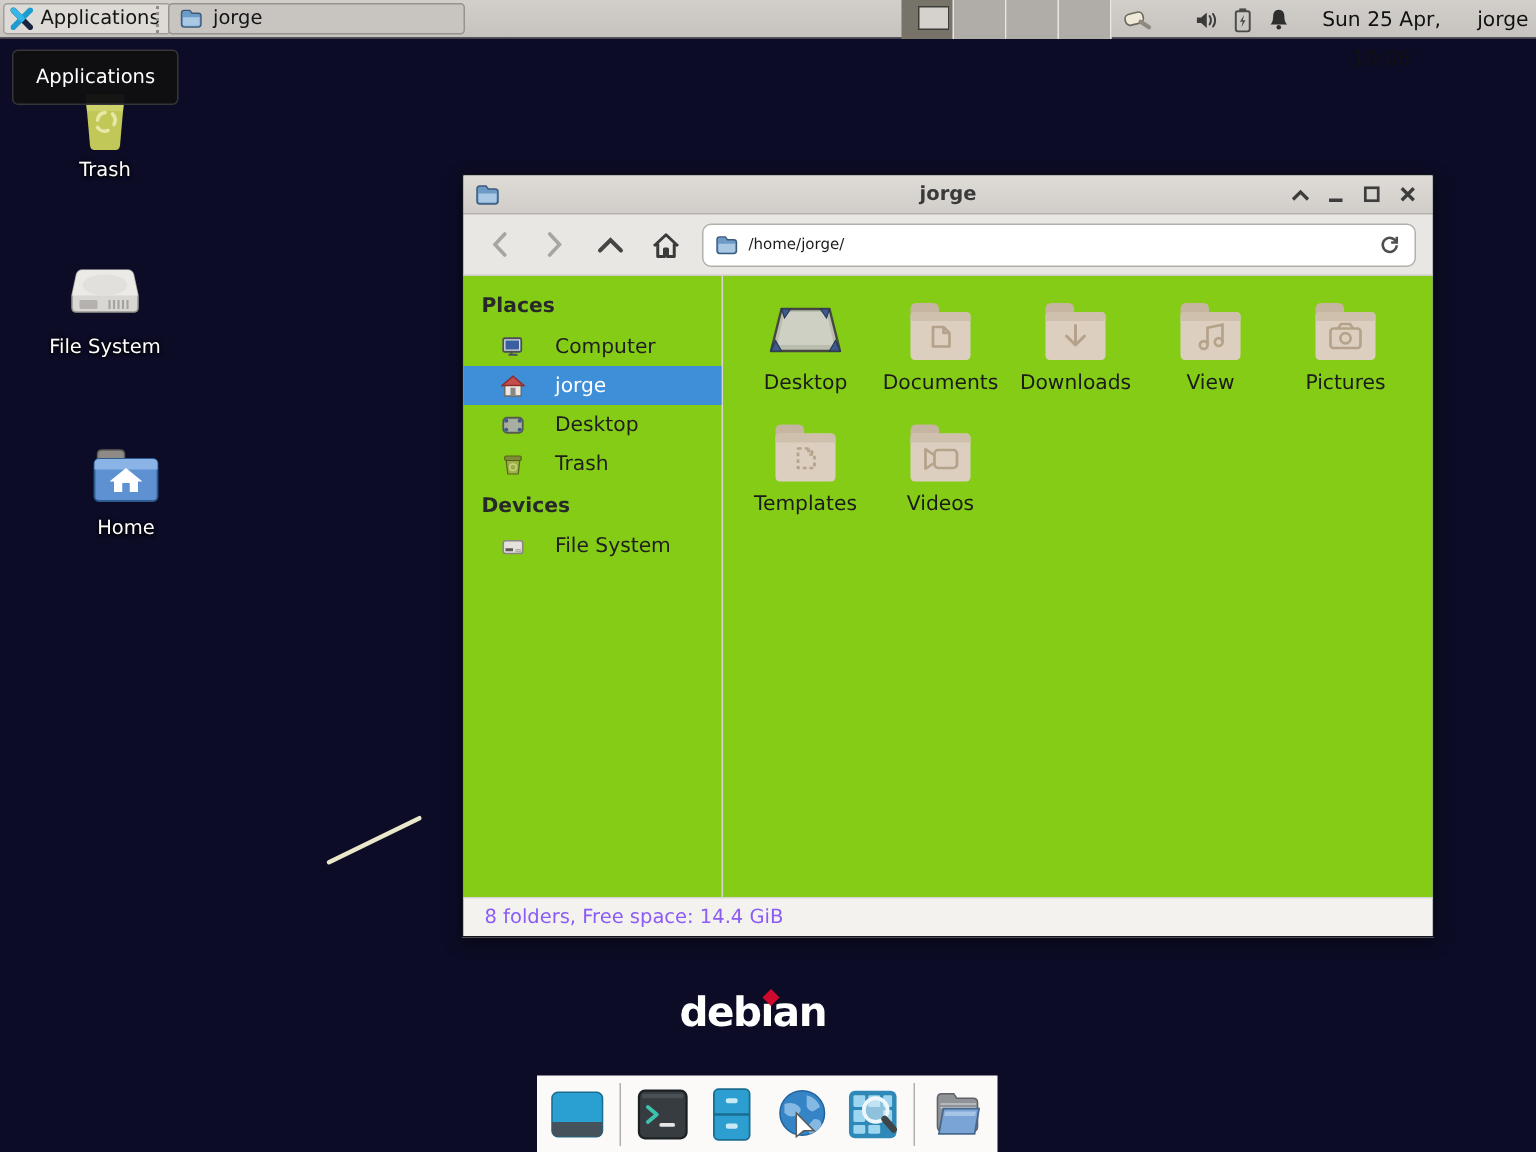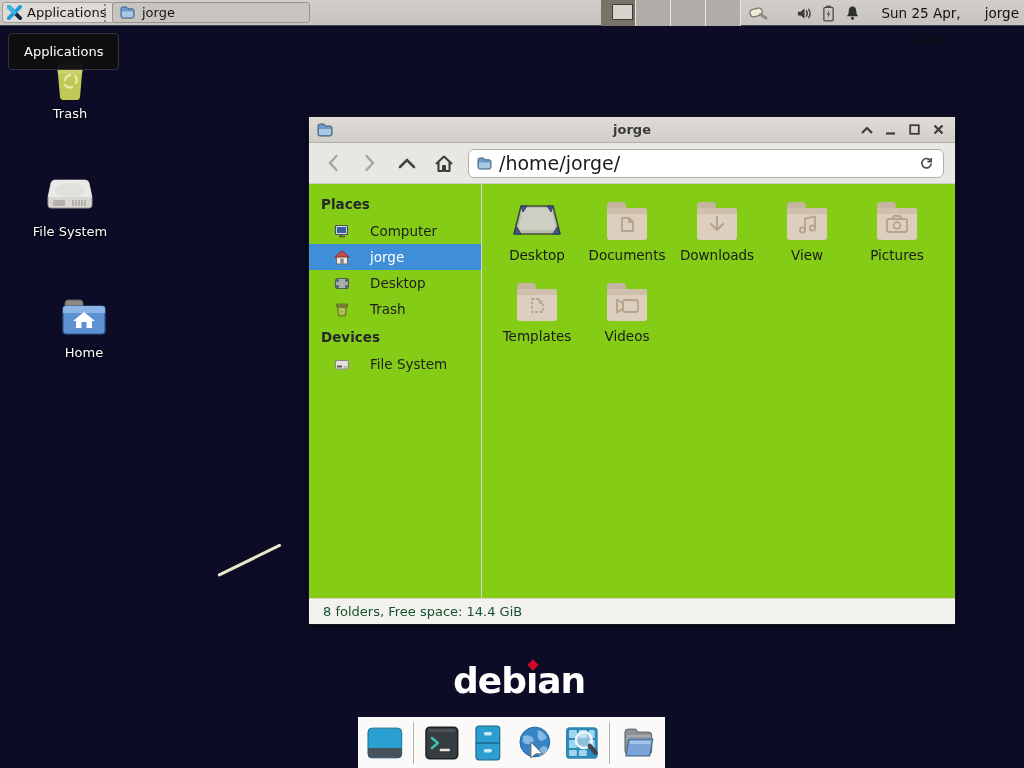--- a/index.html
+++ b/index.html
@@ -53,36 +53,36 @@
   .tb-controls { margin-left:auto; display:flex; gap:7px; z-index:1; }
   .tb-controls .wc { width:17px; height:17px; display:flex; align-items:center; justify-content:center; }
   .menubar { height:27px; background:#edebe8; display:flex; align-items:center; padding:0 6px; flex:0 0 27px; }
   .menu-item { display:inline-block; padding:4px 9px; font-size:13.5px; color:#262626; }
   .menu-item::first-letter { text-decoration:underline; }
   .toolbar { height:41px; background:#e9e7e3; border-bottom:1px solid #cfccc8; display:flex; align-items:center;
              padding:0 11px; flex:0 0 41px; }
   .nav { width:26px; height:26px; display:flex; align-items:center; justify-content:center; margin-right:11px; }
   .pathbar { flex:1; height:29px; background:#fff; border:1px solid #b3b0ac; border-radius:6px;
              display:flex; align-items:center; padding:0 6px 0 8px; gap:7px; }
-  .pathtext { font-size:19px; color:#1b1b1b; }
+  .pathtext { font-size:10px; color:#1b1b1b; }
   .reload { margin-left:auto; width:22px; height:22px; display:flex; align-items:center; justify-content:center; }
   .win-body { flex:1; display:flex; min-height:0; background:#84cc16; }
   .sidebar { width:173px; border-right:1px solid #d8d5d1; padding-top:5px; flex:0 0 173px; }
   .side-header { font-weight:bold; font-size:13.5px; color:#26282a; padding:7px 12px 6px; }
   .side-row { height:26px; display:flex; align-items:center; gap:20px; padding-left:25px; font-size:13.5px; color:#1f1f1f; }
   .side-row.selected { background:#3e8ed8; color:#fff; }
   .mainview { flex:1; padding:14px 0 0 10px; }
   .grid { display:grid; grid-template-columns:repeat(5,90px); row-gap:16px; justify-items:center; }
   .cell { width:90px; display:flex; flex-direction:column; align-items:center; }
   .cell .lbl { margin-top:5px; font-size:13.5px; color:#1b1b1b; }
   .statusbar { height:26px; background:#f4f2ef; border-top:1px solid #d8d5d1; display:flex; align-items:center;
-               padding-left:14px; font-size:13px; color:#14532d; flex:0 0 26px; }
-
-  
-  .logo { position:absolute; left:453px; top:660px; color:#fff; font-size:36px; font-weight:600;
+               padding-left:14px; font-size:13px; color:#8b5cf6; flex:0 0 26px; }
+
+  
+  .logo { position:absolute; left:453px; top:660px; color:#fff; font-size:27px; font-weight:600;
           letter-spacing:-1px; }
   .logo .i-wrap { position:relative; }
   .logo .diamond { position:absolute; left:3px; top:1px; width:8px; height:8px; background:#cf0a2c;
                    transform:rotate(45deg); }
 
   
   .dock { position:absolute; left:358px; top:717px; width:307px; height:51px; background:#fbfaf9;
           display:flex; align-items:center; padding:0 8px; gap:9px; }
   .dock .dsep { width:1px; height:42px; background:#b3b1ae; }
   .dock .dico { width:38px; height:38px; }

